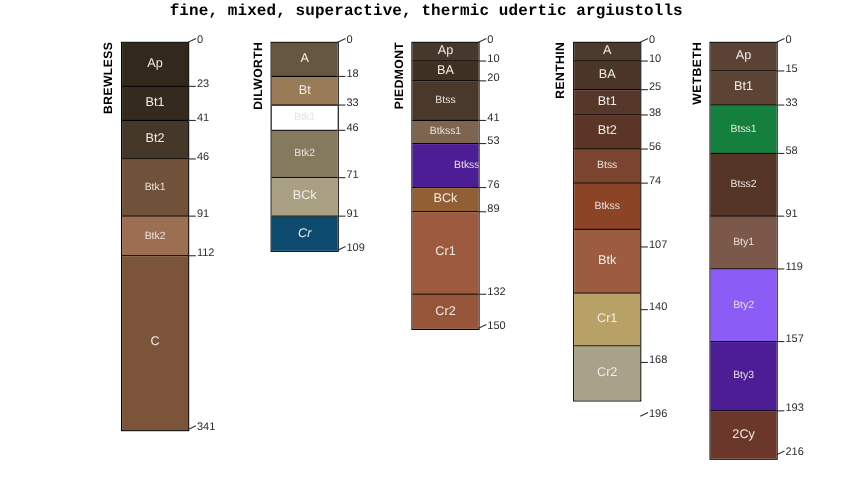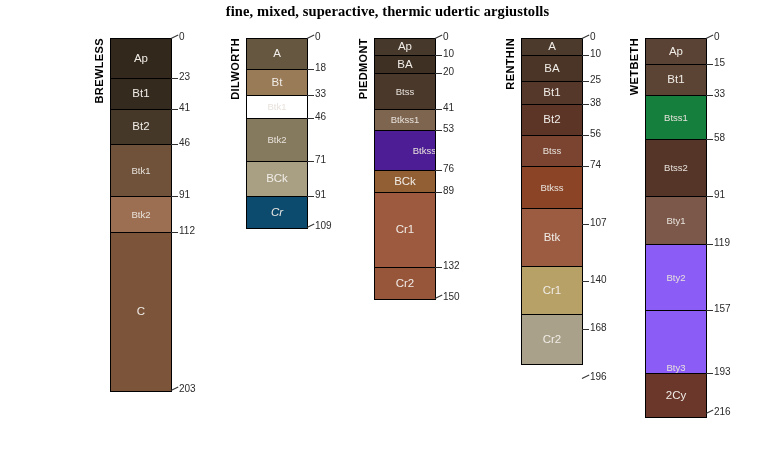--- a/index.html
+++ b/index.html
@@ -20,21 +20,21 @@
     height: 450px;
   }
   .plot-title {
     position: absolute;
     top: 3px;
     left: 0;
     width: 775px;
     text-align: center;
     font-size: 14.5px;
     font-weight: bold;
-    font-family: Liberation Serif, serif;
+    font-family: Liberation Mono, monospace;
     letter-spacing: 0.1px;
   }
   .profile {
     position: absolute;
     top: 38px;
   }
   .profile-name {
     position: absolute;
     font-size: 11px;
     font-weight: bold;
@@ -161,21 +161,21 @@
           <div class="tick" style="top: 157.885px;">
             <div class="tick-line"></div>
             <div class="tick-label">91</div>
           </div>
           <div class="tick" style="top: 194.32px;">
             <div class="tick-line"></div>
             <div class="tick-label">112</div>
           </div>
           <div class="tick" style="top: 352.205px;">
             <div class="tick-line slant"></div>
-            <div class="tick-label">203</div>
+            <div class="tick-label">341</div>
           </div>
         </div>
       </div>
       <div class="profile" style="left: 246px; top: 38px;">
         <div class="profile-name">DILWORTH</div>
         <div class="column">
           <div class="horizon" style="height: 31.23px; background: rgb(102, 87, 65);">
             <span class="horizon-label big">A</span>
           </div>
           <div class="horizon" style="height: 26.025px; background: rgb(154, 123, 87);">
@@ -380,21 +380,21 @@
           </div>
           <div class="horizon" style="height: 57.255px; background: rgb(84, 53, 40);">
             <span class="horizon-label">Btss2</span>
           </div>
           <div class="horizon" style="height: 48.58px; background: rgb(123, 88, 73);">
             <span class="horizon-label">Bty1</span>
           </div>
           <div class="horizon" style="height: 65.93px; background: #8b5cf6;">
             <span class="horizon-label">Bty2</span>
           </div>
-          <div class="horizon" style="height: 62.46px; background: #8b5cf6; align-items: flex-end;">
+          <div class="horizon" style="height: 62.46px; background: #4c1d95;">
             <span class="horizon-label">Bty3</span>
           </div>
           <div class="horizon" style="height: 43px; background: rgb(107, 55, 42);">
             <span class="horizon-label big">2Cy</span>
           </div>
         </div>
         <div class="axis">
           <div class="tick" style="top: 0px;">
             <div class="tick-line slant"></div>
             <div class="tick-label">0</div>

